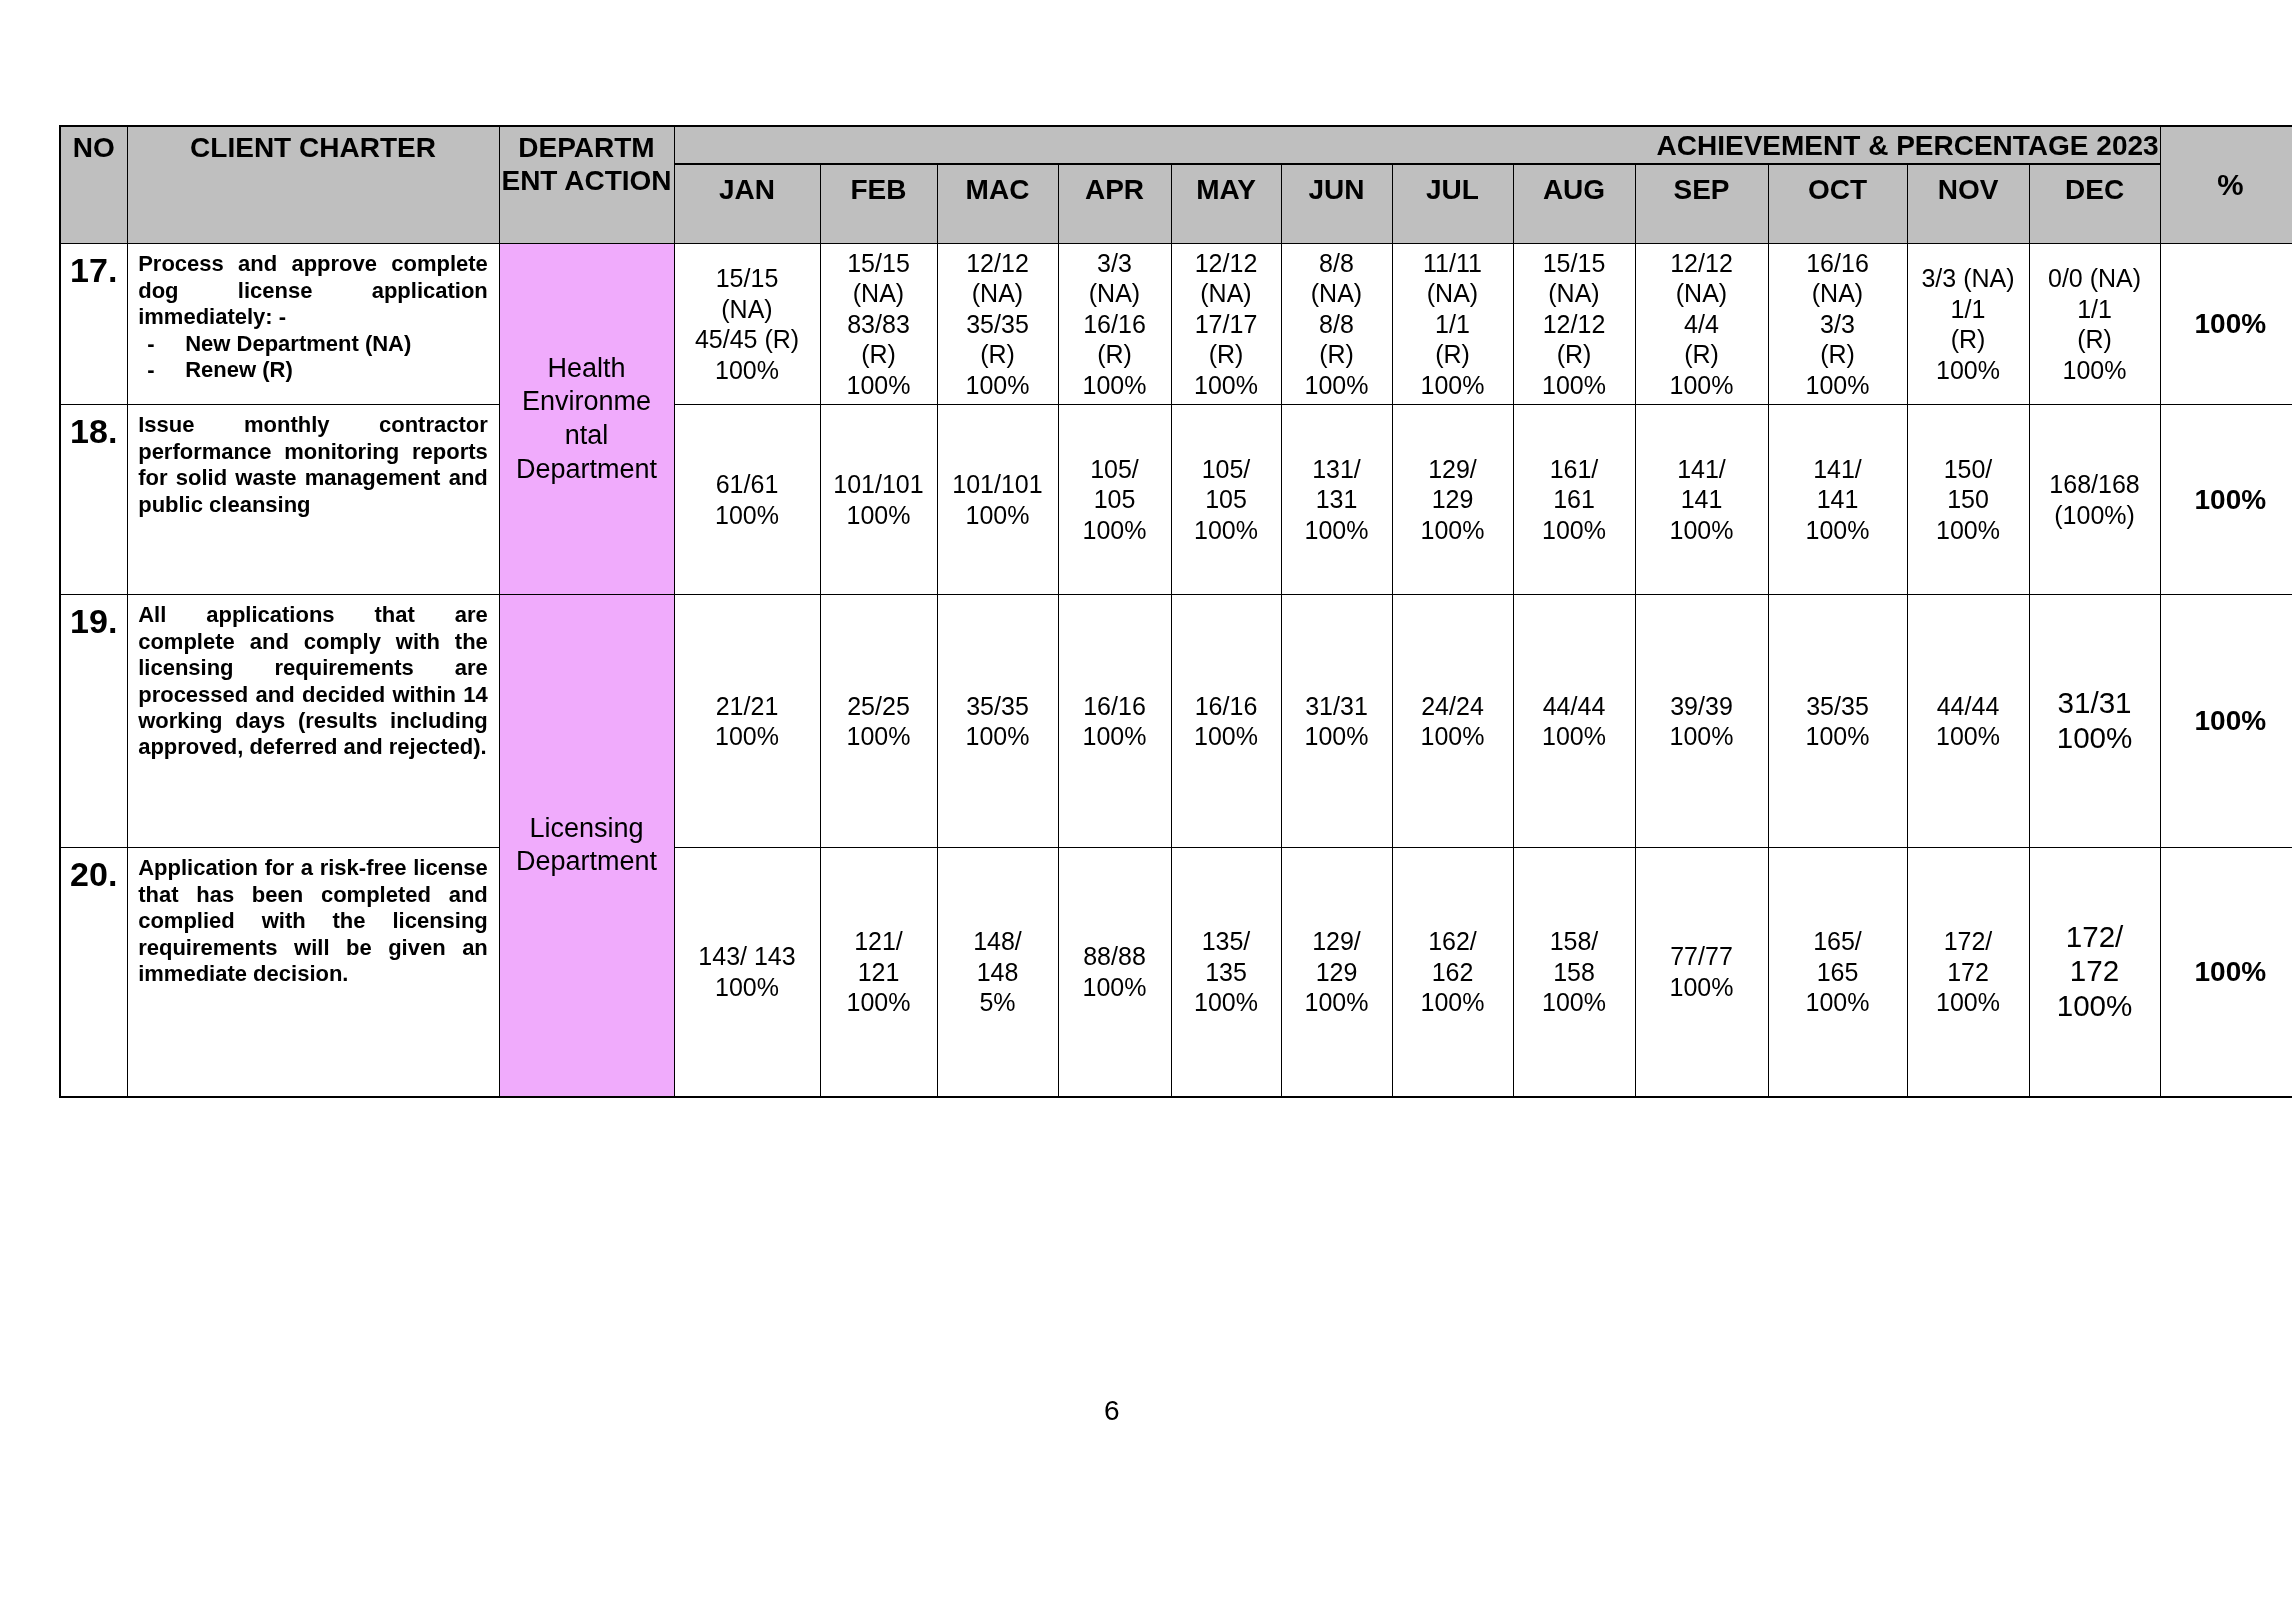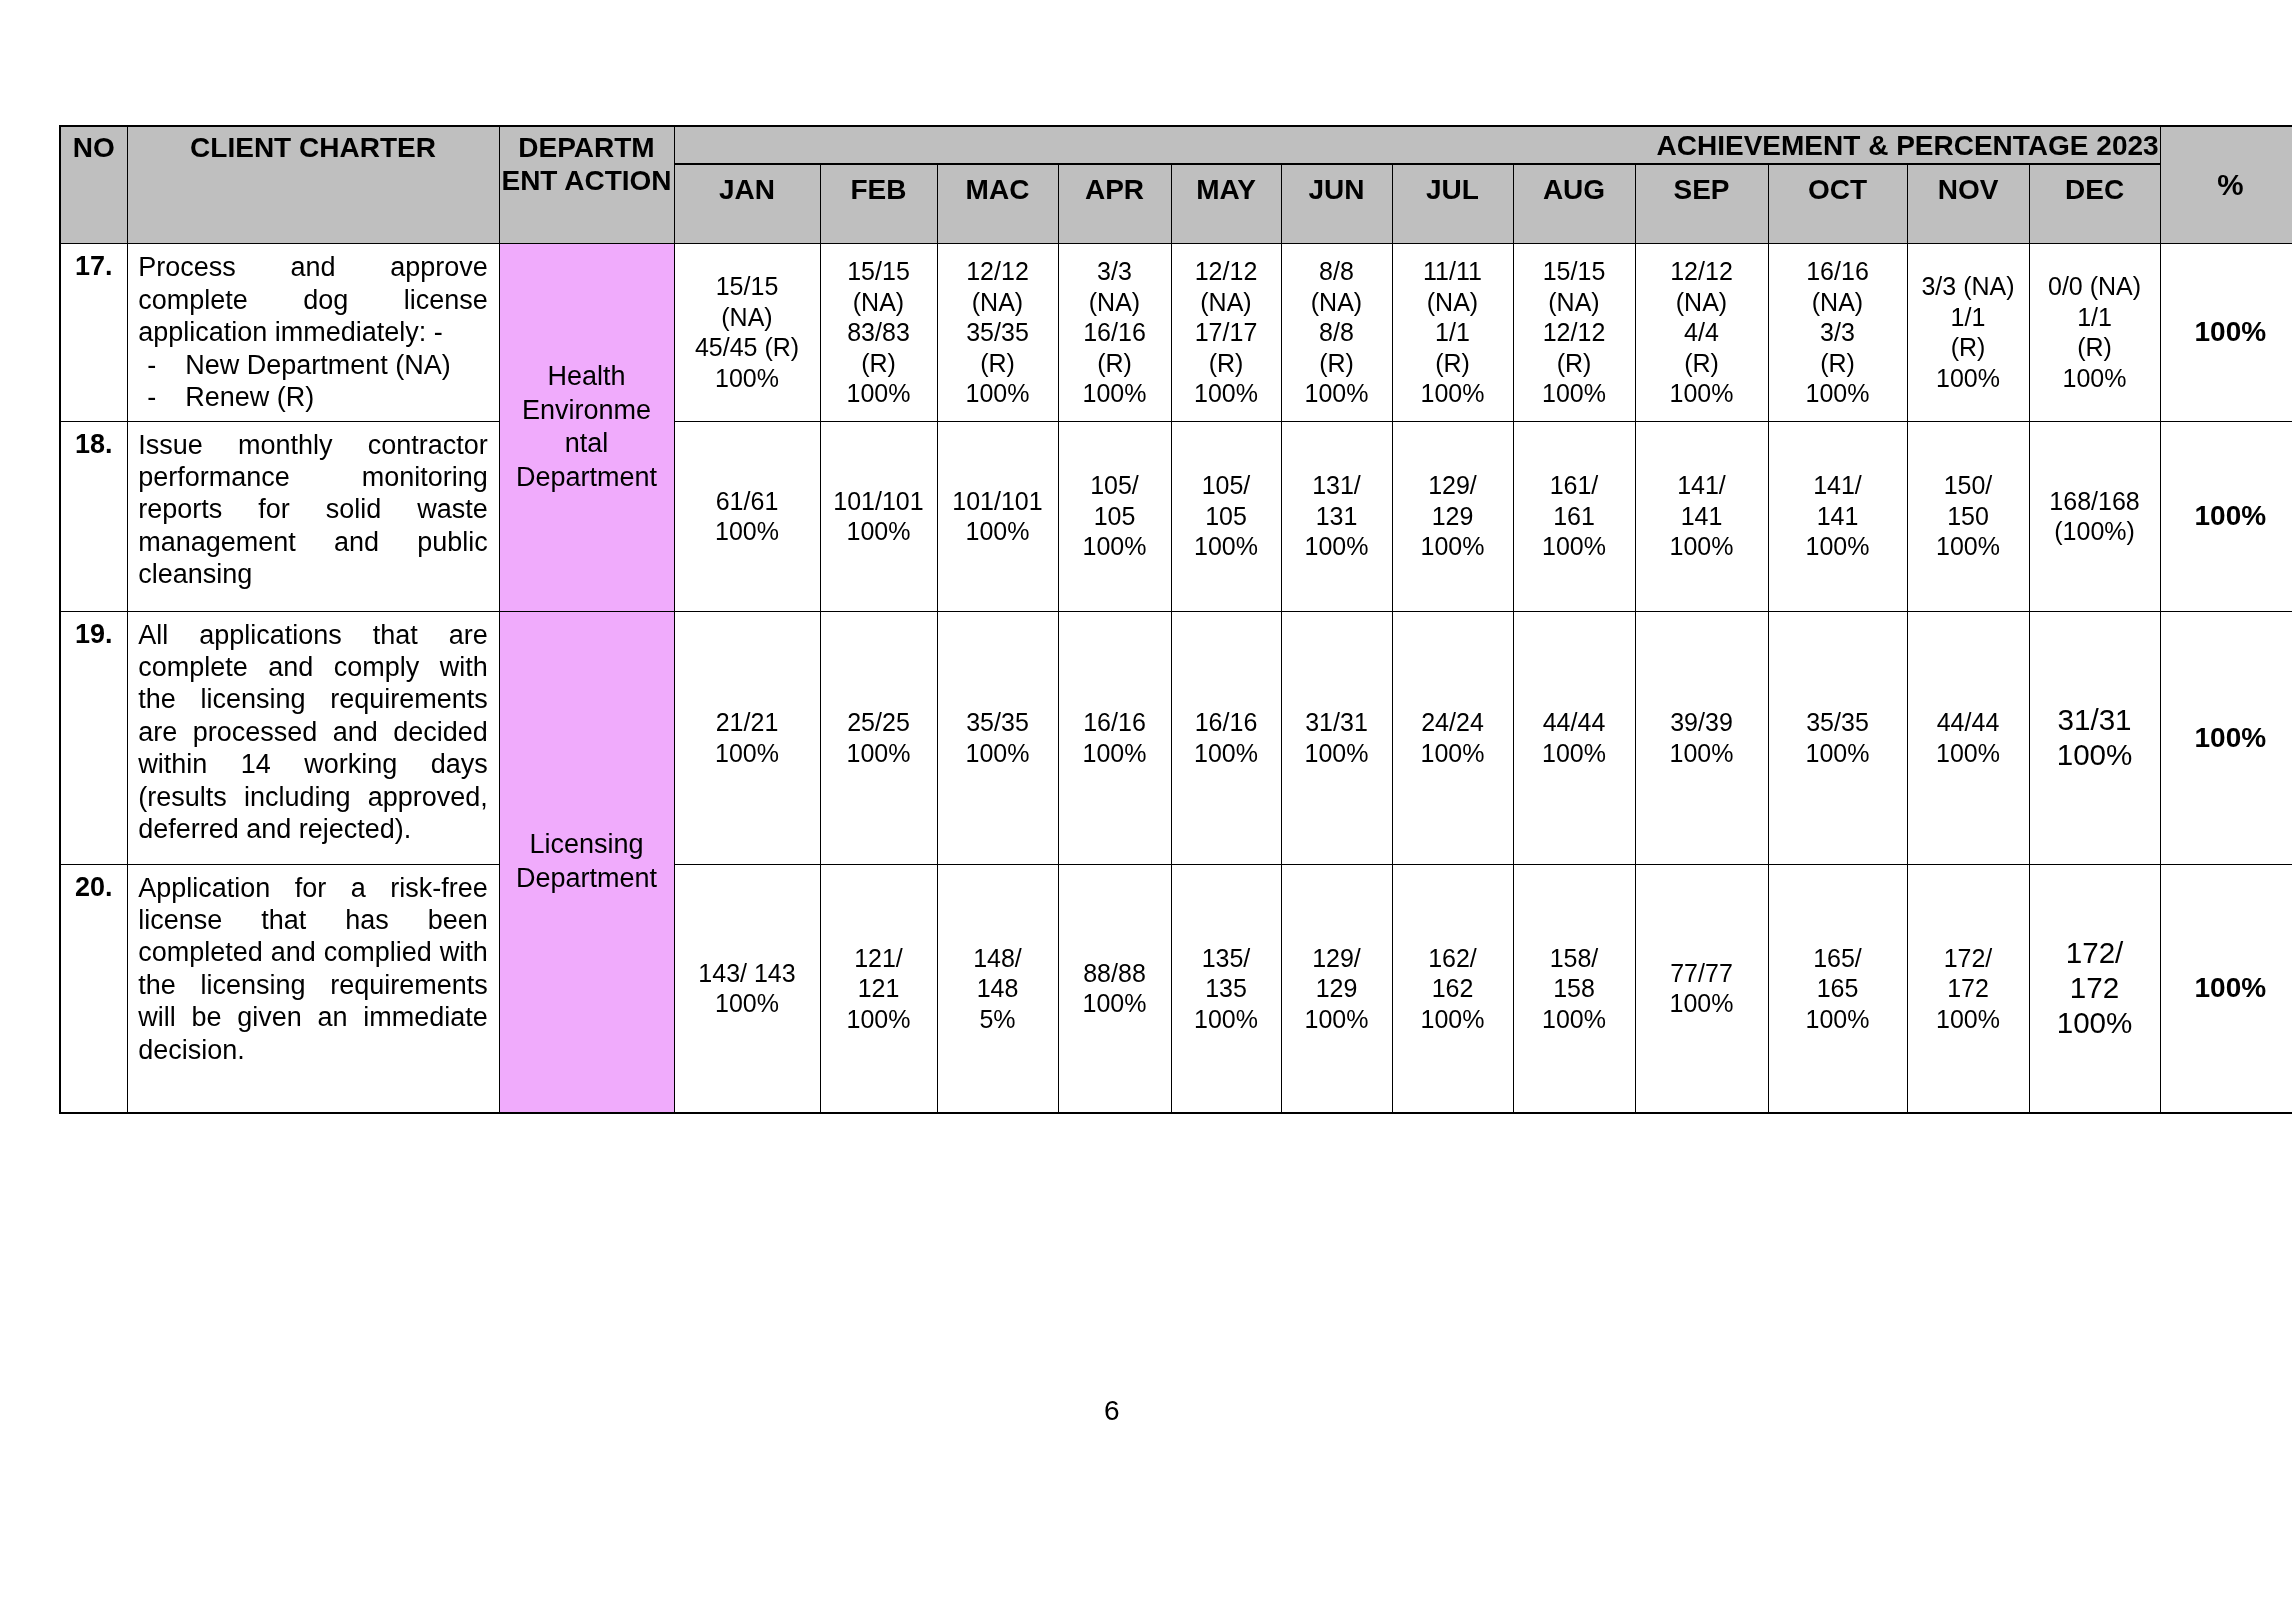--- a/index.html
+++ b/index.html
@@ -24,22 +24,22 @@
   tr.hr1 { height:34px; }
   tr.hr2 { height:80px; }
   tr.r17 { height:161px; }
   tr.r18 { height:190px; }
   tr.r19 { height:253px; }
   tr.r20 { height:249px; }
   th.th-top { vertical-align:top; padding-top:5.4px; text-align:center; font-size:28px; line-height:1.15; }
   th.banner { vertical-align:top; padding-top:2.7px; text-align:right; font-size:28px; border-bottom:2.7px solid #000; }
   th.th-month { vertical-align:top; padding-top:9px; text-align:center; font-size:28px; }
   th.th-pct { vertical-align:middle; text-align:center; font-size:29.6px; }
-  td.no { vertical-align:top; text-align:center; font-weight:bold; font-size:27px; padding-top:7.2px; }
-  td.charter-txt { vertical-align:top; padding:7.2px 10.7px 7.2px 10.7px; font-size:27px; line-height:1.2; text-align:justify; }
+  td.no { vertical-align:top; text-align:center; font-weight:bold; font-size:34px; padding-top:7.2px; }
+  td.charter-txt { vertical-align:top; padding:7.2px 10.7px 7.2px 10.7px; font-size:22px; line-height:1.2; text-align:justify;font-weight:bold; }
   td.charter-txt .para { text-align:justify; }
   .bullet { display:flex; text-align:left; }
   .bullet .dash { flex:0 0 47px; padding-left:9px; box-sizing:border-box; }
   td.dept { vertical-align:middle; text-align:center; font-size:27px; line-height:1.25; background:#f0abfc; }
   td.val { vertical-align:middle; text-align:center; font-size:25px; line-height:1.22; white-space:pre-line; padding:3.6px 1.8px; }
   td.val.lg { font-size:29.6px; line-height:1.18; }
   td.pct { vertical-align:middle; text-align:center; font-weight:bold; font-size:28px; }
   .pageno {
     position:absolute; left:1104px; top:1395px;
     font-size:28px;

